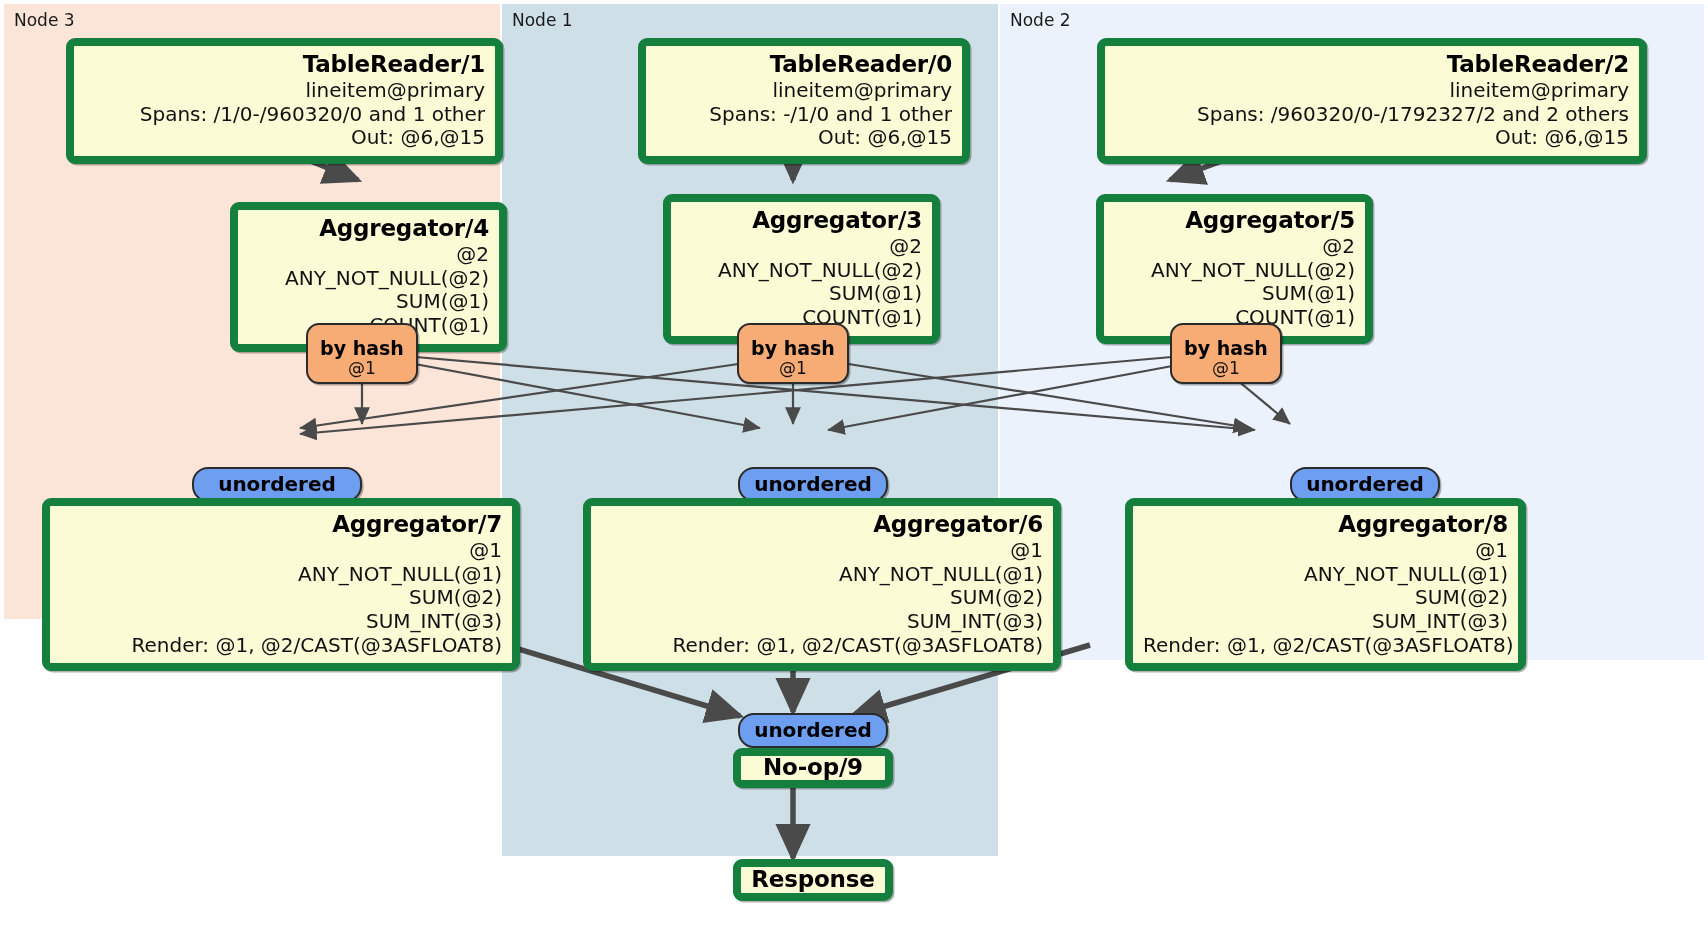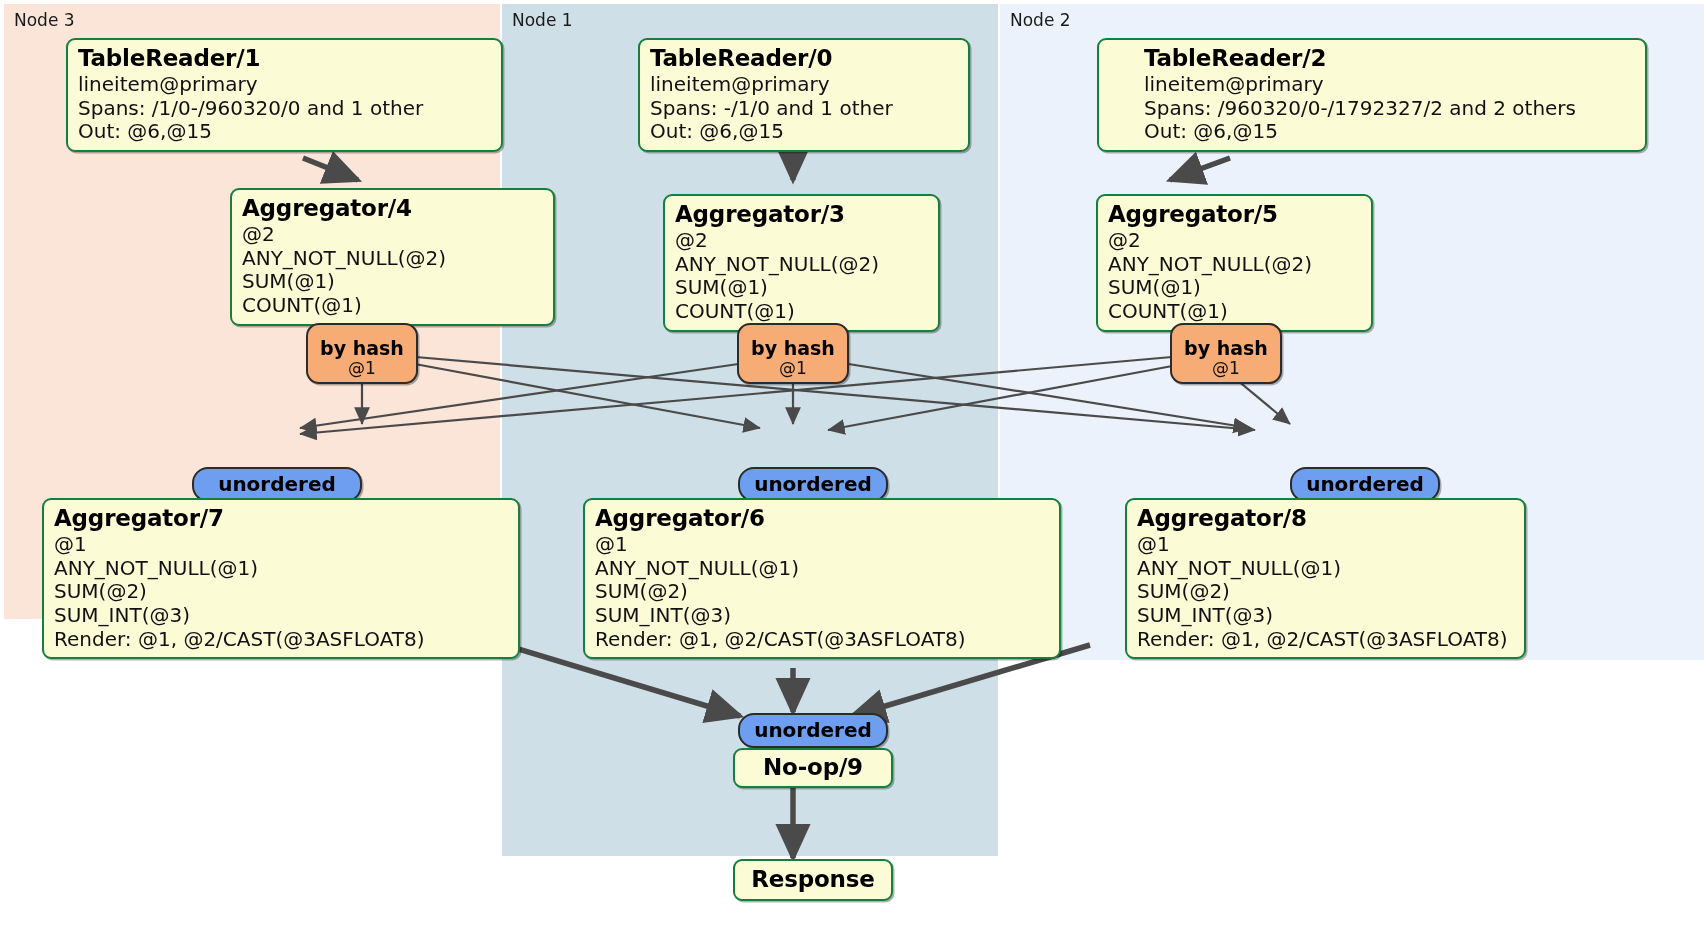--- a/index.html
+++ b/index.html
@@ -22,23 +22,23 @@
     white-space:nowrap;
   }
 
   
   #edges{position:absolute;left:0;top:0;width:1708px;height:940px;pointer-events:none;}
 
   
   .pbox{
     position:absolute;box-sizing:border-box;
     background:#fbfbd6;
-    border:2px solid #15803d;
+    border:8px solid #15803d;
     border-radius:9px;
-    text-align:left;
+    text-align:right;
     padding:5px 10px 6px 10px;
     line-height:1.18;
     box-shadow:1.5px 1.5px 0 rgba(0,0,0,0.30);
   }
   .pbox .title{
     font-weight:bold;font-size:23px;color:#000;
     letter-spacing:-0.2px;
     display:block;margin-bottom:1px;
   }
   .pbox .line{
@@ -140,21 +140,21 @@
     <span class="line">Out: @6,@15</span>
   </div>
 
   <div class="pbox" style="left:1097px;top:38px;width:550px;padding-left:45px;">
     <span class="title">TableReader/2</span>
     <span class="line">lineitem@primary</span>
     <span class="line">Spans: /960320/0-/1792327/2 and 2 others</span>
     <span class="line">Out: @6,@15</span>
   </div>
 
-  <div class="pbox" style="left:230px;top:188px;width:325px;">
+  <div class="pbox" style="left:230px;top:202px;width:277px;">
     <span class="title">Aggregator/4</span>
     <span class="line">@2</span>
     <span class="line">ANY_NOT_NULL(@2)</span>
     <span class="line">SUM(@1)</span>
     <span class="line">COUNT(@1)</span>
   </div>
 
   <div class="pbox" style="left:663px;top:194px;width:277px;">
     <span class="title">Aggregator/3</span>
     <span class="line">@2</span>

